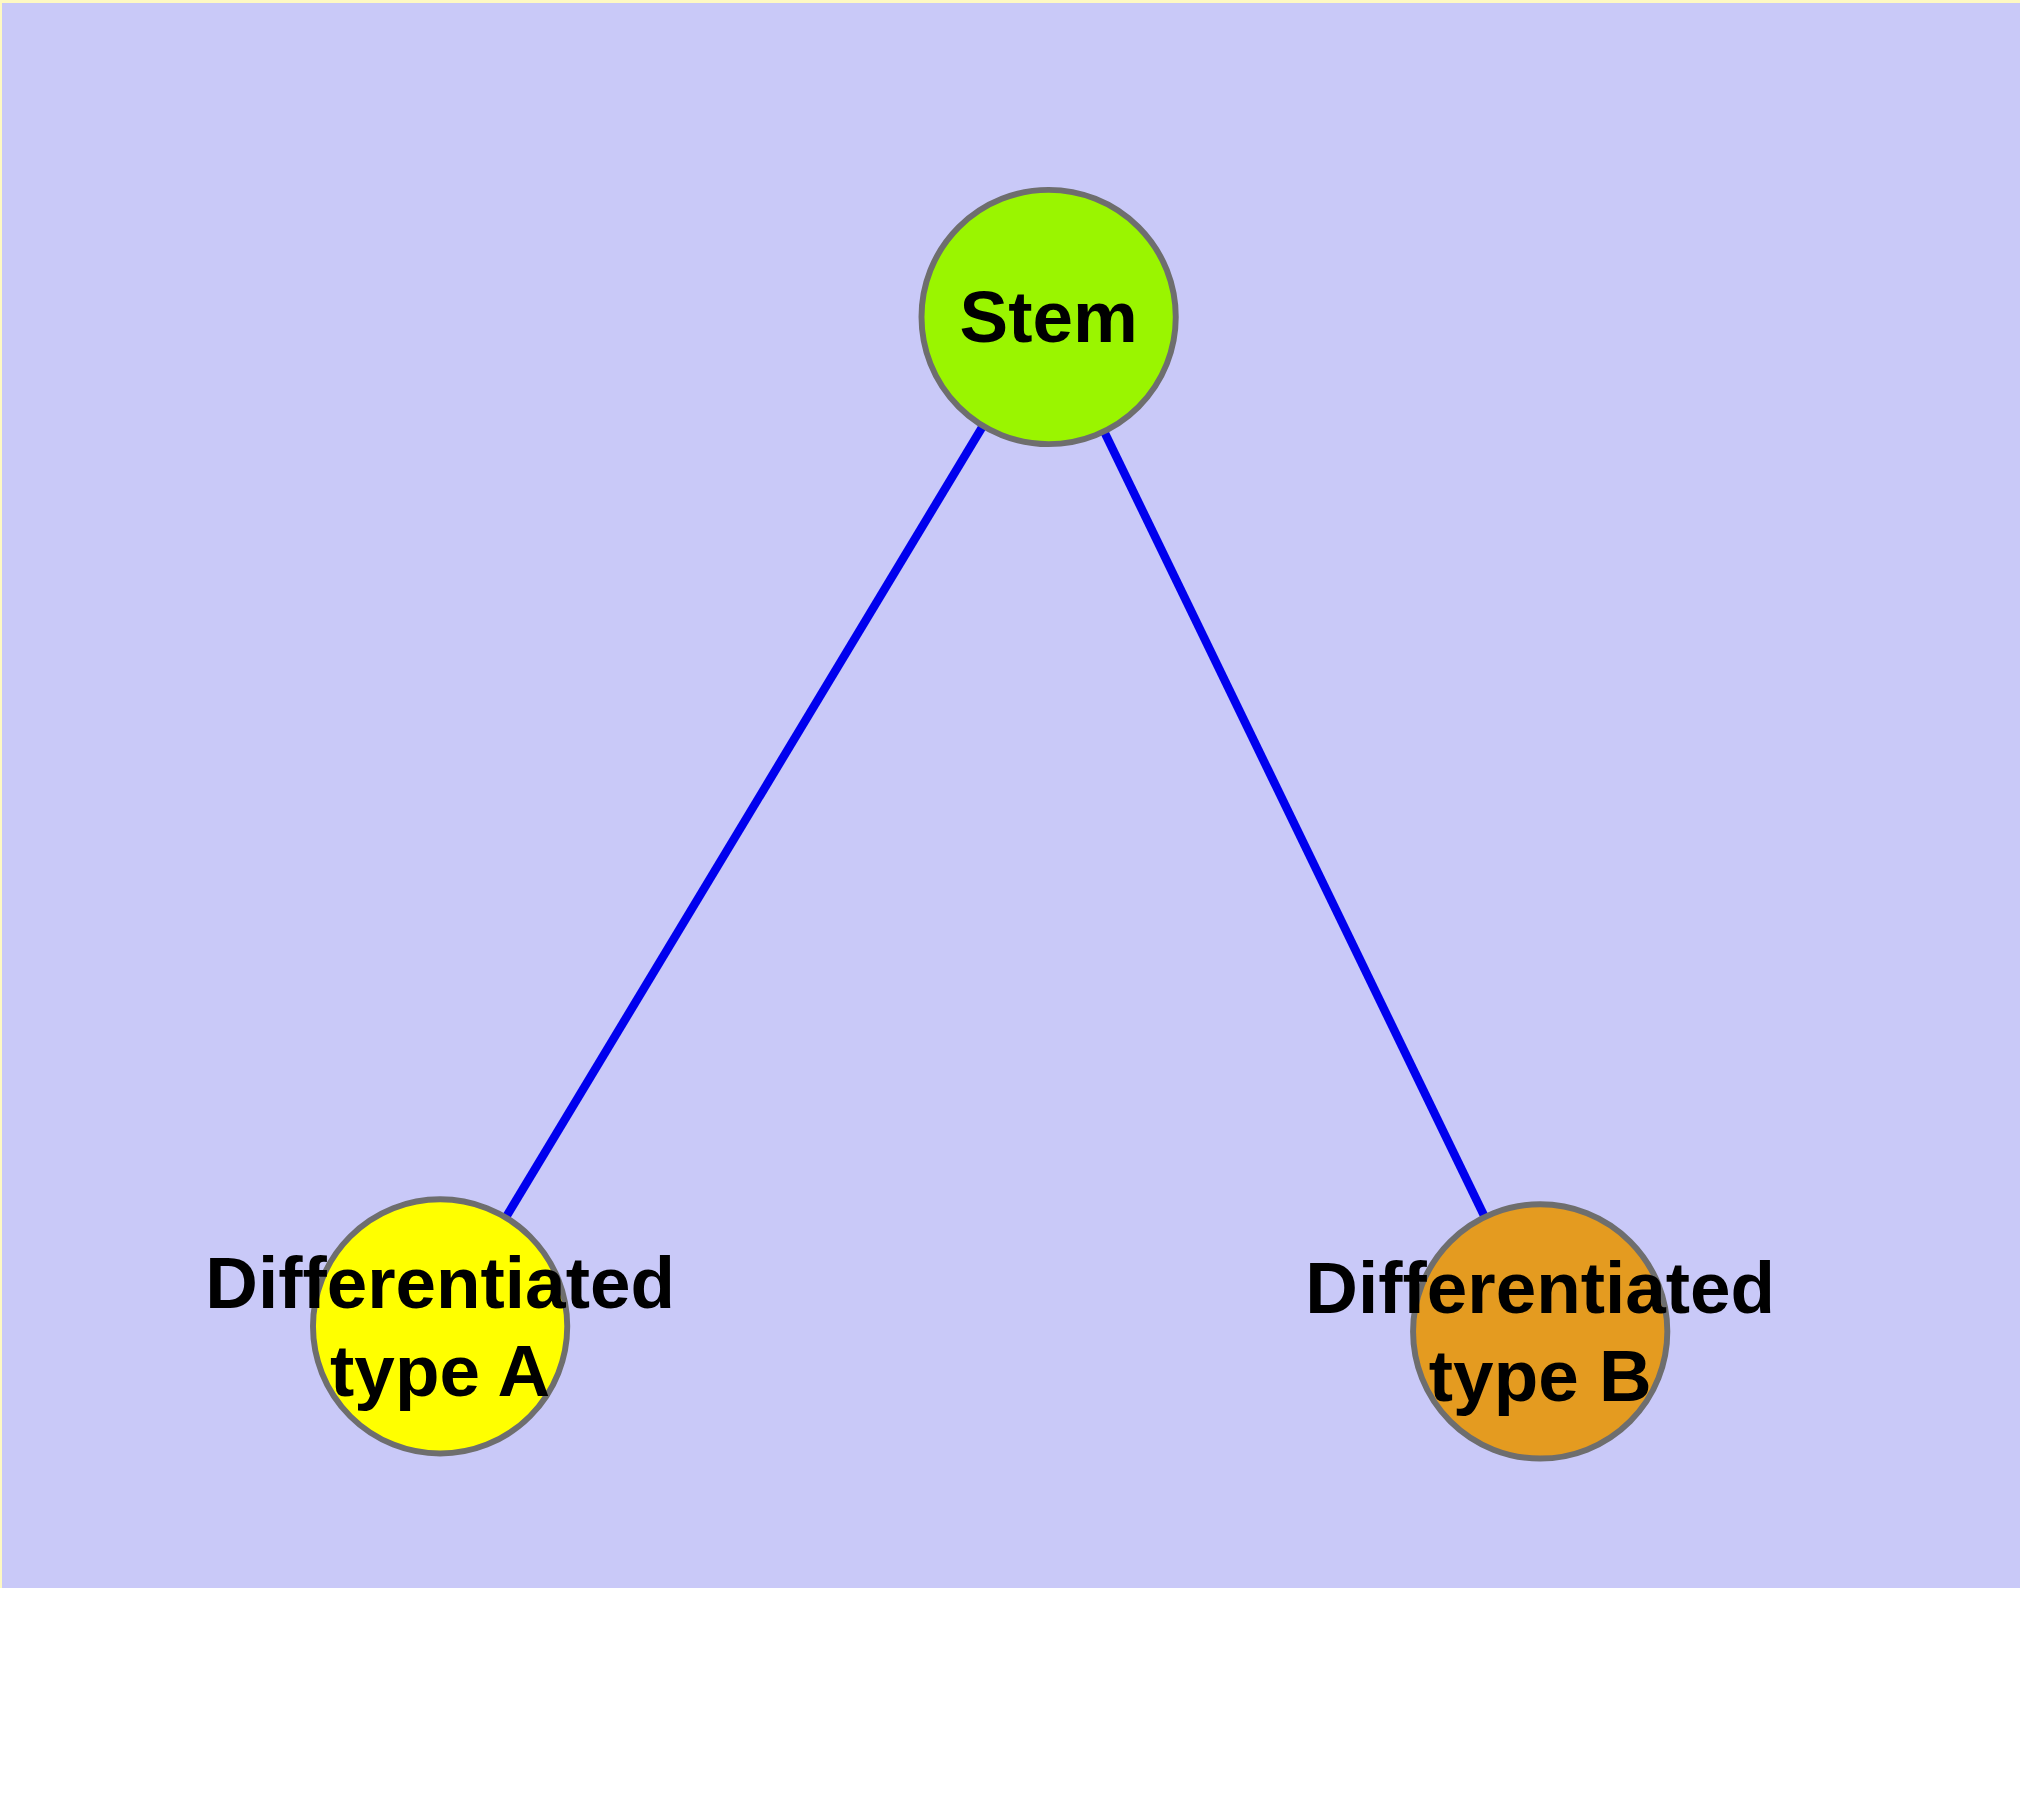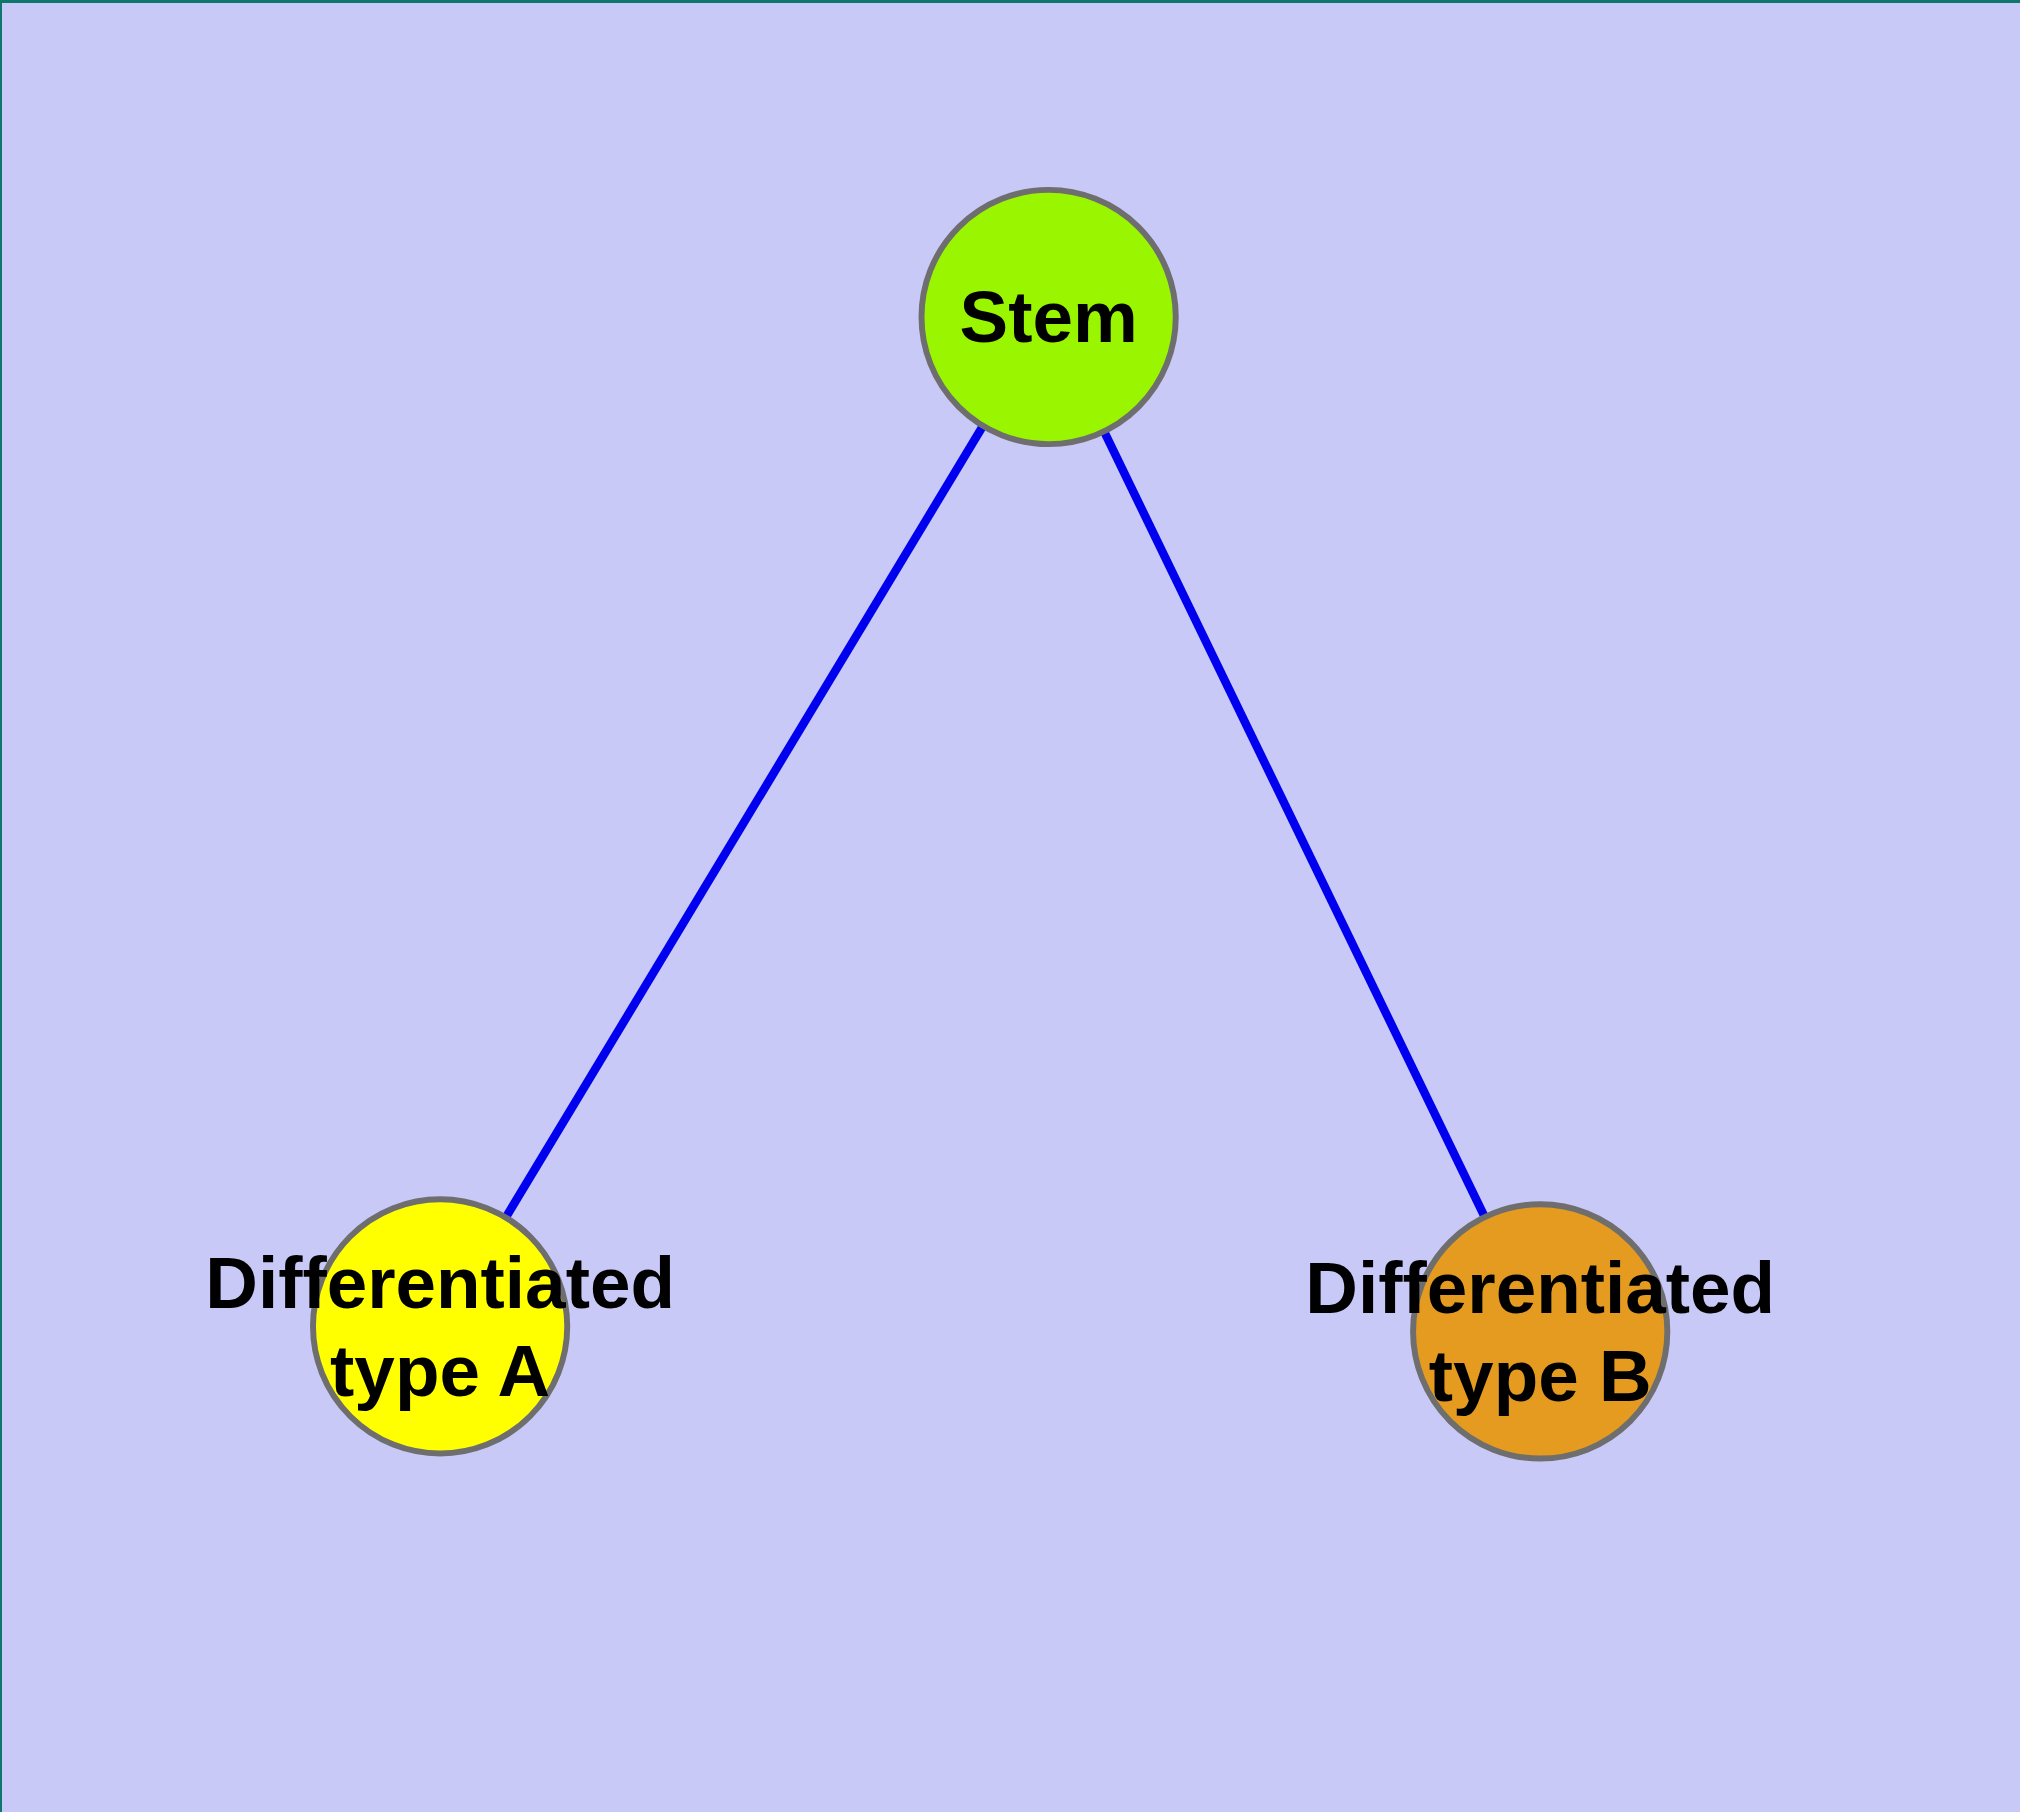--- a/index.html
+++ b/index.html
@@ -3,22 +3,22 @@
 <meta charset="utf-8">
 <style>
   html, body {
     margin: 0;
     padding: 0;
     background: #ffffff;
   }
   #page {
     position: relative;
     width: 2021px;
-    height: 1812px;
-    background: #0f766e;
+    height: 1588px;
+    background: #fef9c3;
     overflow: hidden;
     font-family: "Liberation Sans", sans-serif;
   }
   #canvas {
     position: absolute;
     left: 1.7px;
     top: 3.4px;
     right: 0;
     bottom: 0;
   }

